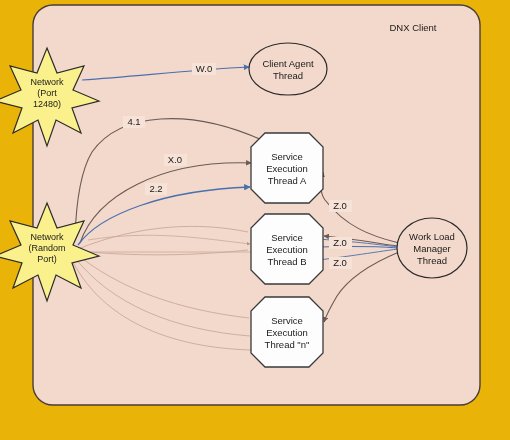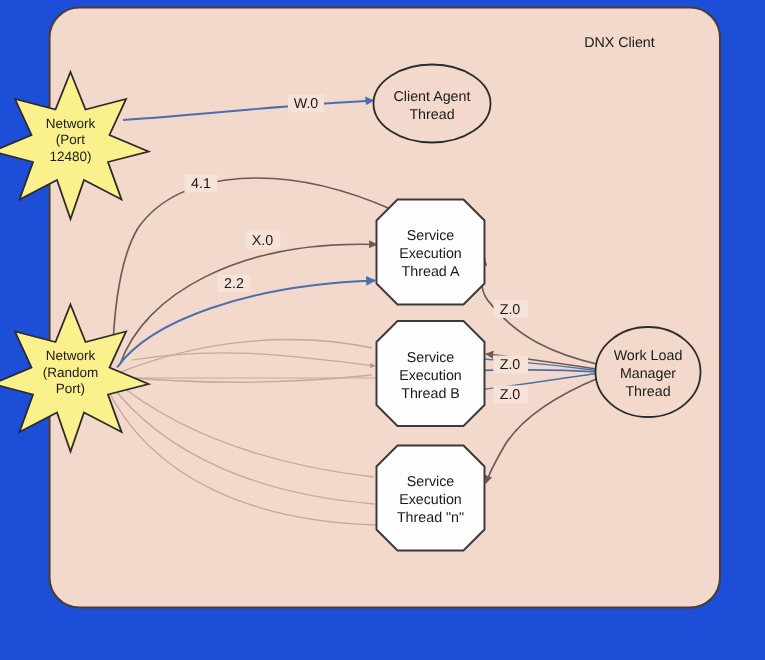--- a/index.html
+++ b/index.html
@@ -4,21 +4,21 @@
 <style>
   html, body {
     margin: 0;
     padding: 0;
     background: #ffffff;
   }
   #canvas {
     position: relative;
     width: 510px;
     height: 440px;
-    background: #1d4ed8;
+    background: #eab308;
     font-family: "Liberation Sans", sans-serif;
     overflow: hidden;
   }
   #diagram-svg {
     position: absolute;
     left: 0;
     top: 0;
   }
   .node-text {
     font-family: "Liberation Sans", sans-serif;

